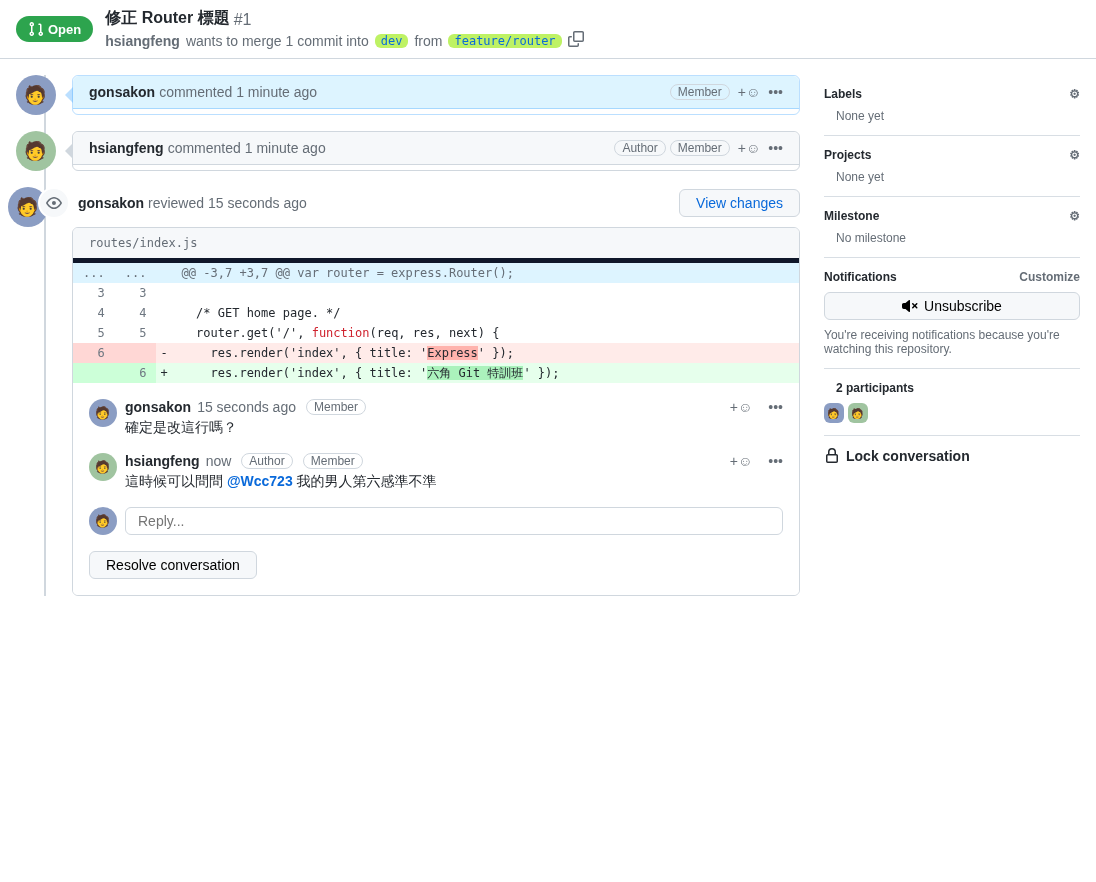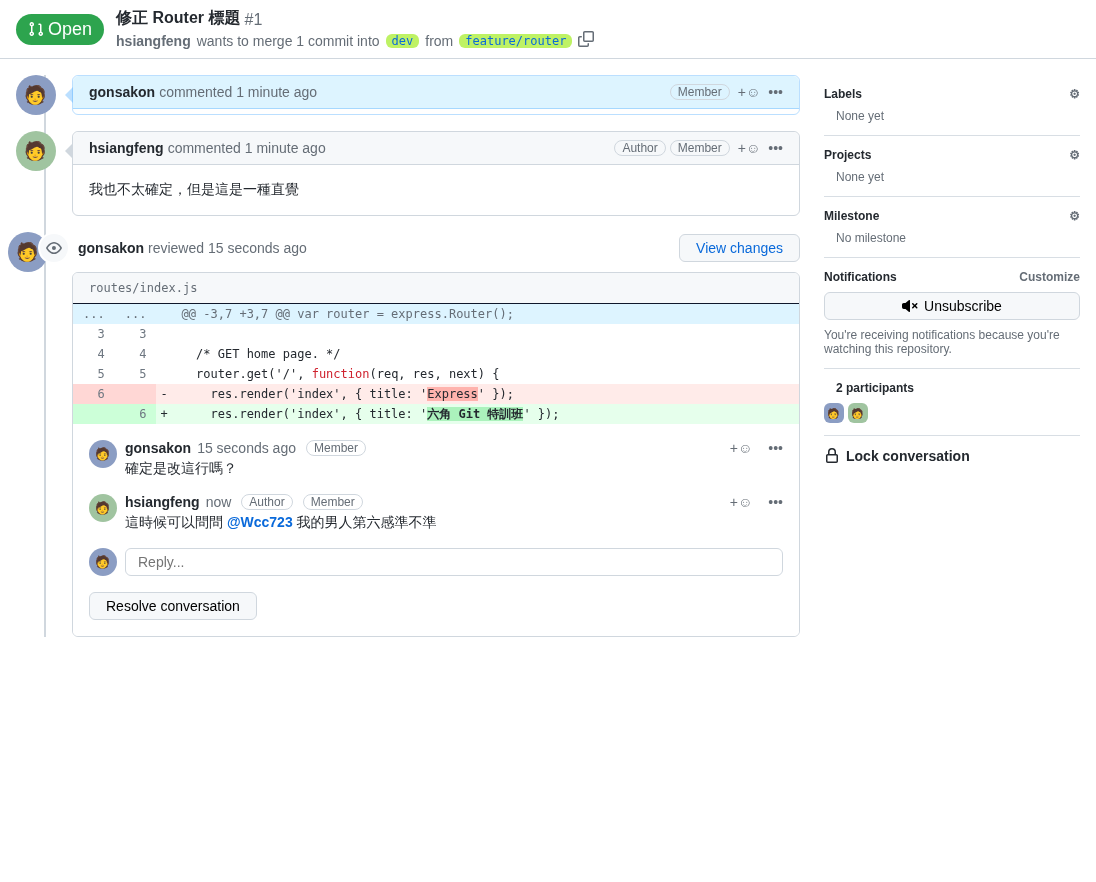--- a/index.html
+++ b/index.html
@@ -1,18 +1,18 @@
 <!DOCTYPE html>
 <html><head>
 <meta charset="utf-8">
 <style>
 * { box-sizing: border-box; margin: 0; padding: 0; }
 body { font-family: -apple-system, BlinkMacSystemFont, "Segoe UI", Helvetica, Arial, sans-serif; font-size: 14px; color: #24292f; background: #fff; }
 .header { display: flex; align-items: center; padding: 8px 16px; border-bottom: 1px solid #d0d7de; }
-.status-open { background: #2da44e; color: #fff; padding: 5px 12px; border-radius: 2em; font-weight: 400; font-size: 18px; display: inline-flex; align-items: center; gap: 4px; margin-right: 12px; }
+.status-open { background: #2da44e; color: #fff; padding: 5px 12px; border-radius: 2em; font-weight: 700; font-size: 13px; display: inline-flex; align-items: center; gap: 4px; margin-right: 12px; }
 .status-open svg { fill: #fff; }
 .pr-title-row { font-size: 16px; font-weight: 600; display: flex; align-items: flex-end; flex-wrap: wrap; }
 .pr-num { color: #656d76; font-weight: 400; margin-left: 4px; }
 .pr-meta { font-size: 14px; color: #656d76; display: flex; align-items: center; gap: 6px; margin-top: 2px; }
 .pr-meta .author { color: #656d76; font-weight: 600; }
 .branch { background: #bef264; color: #0969da; font-family: ui-monospace, SFMono-Regular, monospace; font-size: 12px; padding: 0 6px; border-radius: 6px; }
 .copy-icon { color: #656d76; cursor: pointer; }
 .main { display: flex; padding: 0 16px; gap: 24px; }
 .timeline-col { flex: 1; min-width: 0; padding-top: 16px; }
 .sidebar { width: 256px; padding-top: 16px; }
@@ -33,34 +33,34 @@
 .react-btn { color: #656d76; margin-left: 8px; cursor: pointer; font-size: 14px; display: inline-flex; align-items: center; }
 .kebab { color: #656d76; margin-left: 8px; cursor: pointer; font-size: 14px; }
 .comment-body { padding: 16px; }
 .review-header { display: flex; align-items: center; padding: 0 0 0 0; margin-bottom: 8px; }
 .review-icon { width: 32px; height: 32px; border-radius: 50%; background: #f6f8fa; border: 2px solid #fff; display: inline-flex; align-items: center; justify-content: center; margin-left: 22px; margin-right: 8px; color: #656d76; position: relative; z-index: 1; }
 .review-header .txt { flex: 1; }
 .review-header .user { font-weight: 600; }
 .review-header .meta { color: #656d76; }
 .view-changes { border: 1px solid #d0d7de; background: #f6f8fa; color: #0969da; font-weight: 500; padding: 5px 16px; border-radius: 6px; font-size: 14px; cursor: pointer; }
 .review-box { margin-left: 56px; border: 1px solid #d0d7de; border-radius: 6px; overflow: hidden; }
-.file-header { background: #f6f8fa; padding: 8px 16px; font-family: ui-monospace, SFMono-Regular, monospace; font-size: 12px; color: #656d76; border-bottom: 1px solid #0f172a; }
+.file-header { background: #f6f8fa; padding: 8px 16px; font-family: ui-monospace, SFMono-Regular, monospace; font-size: 12px; color: #656d76; border-bottom: 5px solid #0f172a; }
 .diff-table { width: 100%; border-collapse: collapse; font-family: ui-monospace, SFMono-Regular, monospace; font-size: 12px; }
 .diff-table td { padding: 0 10px; line-height: 20px; white-space: pre; vertical-align: top; }
 .diff-table .ln { width: 1%; text-align: right; color: #6e7781; user-select: none; }
 .diff-table .hunk td { background: #ddf4ff; color: #656d76; }
 .diff-table .ctx td.ln { background: #fff; }
 .diff-table .del td { background: #ffebe9; }
 .diff-table .del td.ln { background: #ffd7d5; }
 .diff-table .add td { background: #e6ffec; }
 .diff-table .add td.ln { background: #ccffd8; }
 .diff-table .sign { width: 1%; padding: 0 4px; }
 .tok-k { color: #cf222e; }
 .tok-hl-del { background: #ffb3ad; }
-.tok-hl-add { background: #abf2bc; font-weight: bold; }
+.tok-hl-add { background: #abf2bc; }
 .review-comments { background: #fff; padding: 8px 16px; }
 .rcomment { display: flex; gap: 8px; padding: 8px 0; align-items: flex-start; }
 .rcomment .body { flex: 1; }
 .rcomment .hdr { display: flex; align-items: center; gap: 6px; margin-bottom: 4px; }
 .rcomment .hdr .user { font-weight: 600; }
 .rcomment .hdr .time { color: #656d76; }
 .rcomment .actions { display: flex; align-items: center; gap: 8px; color: #656d76; }
 .reply-row { display: flex; gap: 8px; align-items: center; padding: 8px 0; }
 .reply-input { flex: 1; border: 1px solid #d0d7de; border-radius: 6px; padding: 5px 12px; font-size: 14px; color: #656d76; background: #fff; }
 .resolve-row { padding: 8px 0; }
@@ -133,21 +133,20 @@
       <div class="comment-box">
         <div class="comment-header">
           <span class="user">hsiangfeng</span>
           <span class="text">commented <span>1 minute ago</span></span>
           <span class="spacer"></span>
           <span class="badge">Author</span>
           <span class="badge">Member</span>
           <span class="react-btn">+☺</span>
           <span class="kebab">•••</span>
         </div>
-        <div class="comment-body">我也不太確定，但是這是一種直覺</div>
       </div>
     </div>
 
     <div class="timeline-item" style="display:block;">
       <span class="avatar" style="position:absolute; left:-8px; background:#8b9dc3;">🧑</span>
       <div class="review-header">
         <span class="review-icon">
           <svg width="16" height="16" viewBox="0 0 16 16" fill="currentColor">
                 <path d="M8 2c1.981 0 3.671.992 4.933 2.078 1.27 1.091 2.187 2.345 2.637 3.023a1.62 1.62 0 0 1 0 1.798c-.45.678-1.367 1.932-2.637 3.023C11.67 13.008 9.981 14 8 14c-1.981 0-3.671-.992-4.933-2.078C1.797 10.83.88 9.576.43 8.898a1.62 1.62 0 0 1 0-1.798c.45-.677 1.367-1.931 2.637-3.022C4.33 2.992 6.019 2 8 2ZM1.679 7.932a.12.12 0 0 0 0 .136c.411.622 1.241 1.75 2.366 2.717C5.176 11.758 6.527 12.5 8 12.5c1.473 0 2.825-.742 3.955-1.715 1.124-.967 1.954-2.096 2.366-2.717a.12.12 0 0 0 0-.136c-.412-.621-1.242-1.75-2.366-2.717C10.824 4.242 9.473 3.5 8 3.5c-1.473 0-2.825.742-3.955 1.715-1.124.967-1.954 2.096-2.366 2.717ZM8 10a2 2 0 1 1-.001-3.999A2 2 0 0 1 8 10Z"></path>
               </svg>

